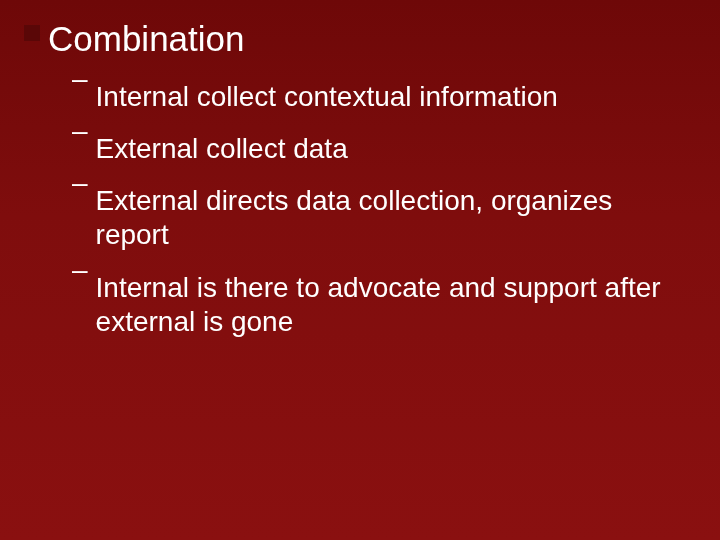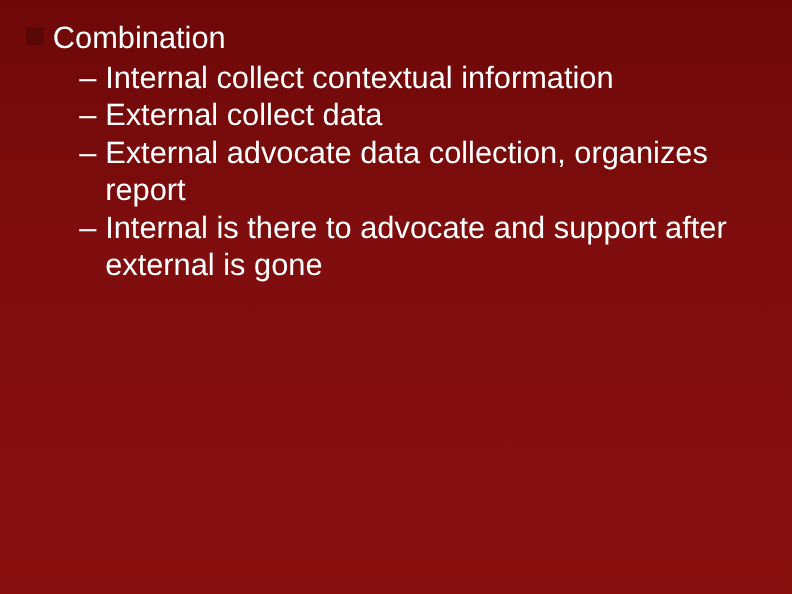--- a/index.html
+++ b/index.html
@@ -25,21 +25,21 @@
     gap: 8px;
   }
   .square {
     width: 16px;
     height: 16px;
     background: #5a0707;
     margin-top: 7px;
     flex: 0 0 auto;
   }
   .bullet-text {
-    font-size: 28px;
+    font-size: 35px;
     line-height: 1.2;
     color: #ffffff;
   }
   .sub-list {
     margin-left: 48px;
     margin-top: 2px;
   }
   .sub-item {
     display: flex;
     align-items: flex-start;
@@ -47,20 +47,21 @@
     font-size: 28px;
     line-height: 1.22;
     color: #ffffff;
     margin-bottom: 0px;
   }
   .dash {
     flex: 0 0 auto;
   }
   .sub-text {
     flex: 1 1 auto;
+    margin-top: 18px;
   }
 </style>
 </head>
 <body>
 
 <div class="slide">
 
   <div class="bullet-row">
     <div class="square"></div>
     <div class="bullet-text">Combination</div>
@@ -70,21 +71,21 @@
     <div class="sub-item">
       <span class="dash">–</span>
       <span class="sub-text">Internal collect contextual information</span>
     </div>
     <div class="sub-item">
       <span class="dash">–</span>
       <span class="sub-text">External collect data</span>
     </div>
     <div class="sub-item">
       <span class="dash">–</span>
-      <span class="sub-text">External advocate data collection, organizes report</span>
+      <span class="sub-text">External directs data collection, organizes report</span>
     </div>
     <div class="sub-item">
       <span class="dash">–</span>
       <span class="sub-text">Internal is there to advocate and support after external is gone</span>
     </div>
   </div>
 
 </div>
 
 </body></html>

